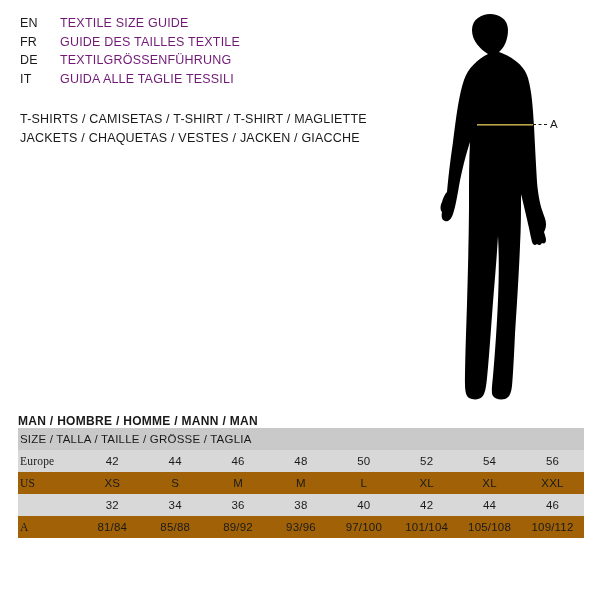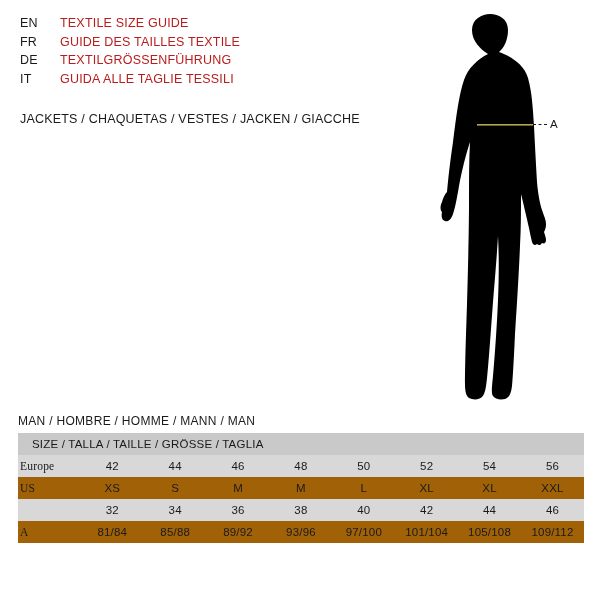--- a/index.html
+++ b/index.html
@@ -34,21 +34,21 @@
     height: 18.5px;
     font-size: 12.5px;
     letter-spacing: 0.2px;
   }
   .lang-code {
     width: 40px;
     flex: 0 0 40px;
     color: #1a1a1a;
   }
   .lang-title {
-    color: #b91c1c;
+    color: #701a75;
     white-space: nowrap;
   }
 
   
   .cat-block {
     position: absolute;
     left: 20px;
     top: 110px;
     width: 360px;
   }
@@ -89,24 +89,23 @@
 
   
   .table-block {
     position: absolute;
     left: 18px;
     top: 414px;
     width: 566px;
   }
   .man-heading {
     font-size: 12px;
-    font-weight: normal;
+    font-weight: bold;
     letter-spacing: .3px;
     color: #1a1a1a;
-    margin-bottom: 5px;
   }
   table.size-table {
     border-collapse: collapse;
     width: 566px;
     font-size: 11.5px;
     table-layout: fixed;
   }
   table.size-table td {
     padding: 3px 0 3px 0;
     height: 16px;
@@ -118,21 +117,21 @@
     padding-left: 2px !important;
     text-align: left;
     font-family: Liberation Serif, serif;
   }
   .data-cell {
     text-align: center;
   }
   tr.head-row td {
     background: #c9c9c9;
     font-weight: normal;
-    padding-left: 14px;
+    padding-left: 2px;
   }
   tr.band-dark td {
     background: #d8d8d8;
   }
   tr.band-light td {
     background: #a16207;
   }
 
   .footnote {
     position: absolute;
@@ -161,20 +160,21 @@
       <span class="lang-code">DE</span>
       <span class="lang-title">TEXTILGRÖSSENFÜHRUNG</span>
     </div>
     <div class="lang-row">
       <span class="lang-code">IT</span>
       <span class="lang-title">GUIDA ALLE TAGLIE TESSILI</span>
     </div>
   </div>
 
   <div class="cat-block">
+    <div class="cat-line">T-SHIRTS / CAMISETAS / T-SHIRT / T-SHIRT / MAGLIETTE</div>
     <div class="cat-line">JACKETS / CHAQUETAS / VESTES / JACKEN / GIACCHE</div>
   </div>
 
   <div class="figure-wrap">
     <svg width="200" height="390" viewBox="0 0 200 390" xmlns="http://www.w3.org/2000/svg">
       <path fill="#000000" d="
         M72,16
         C72,5 82,0 90,0
         C99,0 108,5 108,16
         C108,26 104,34 99,38

